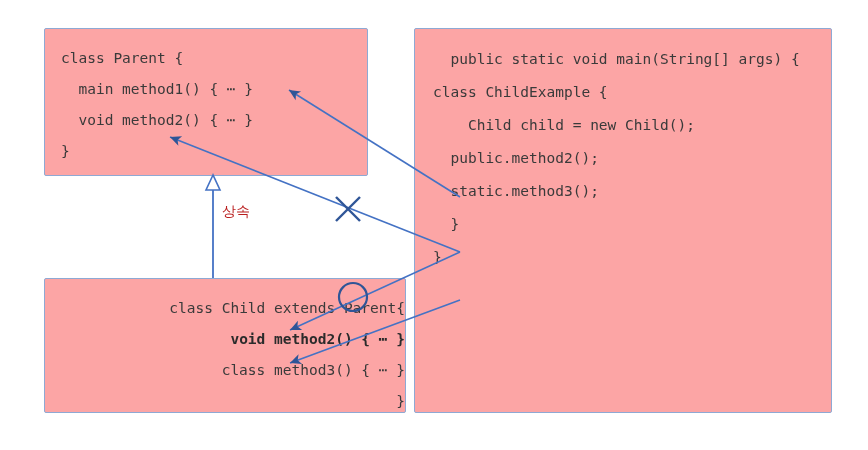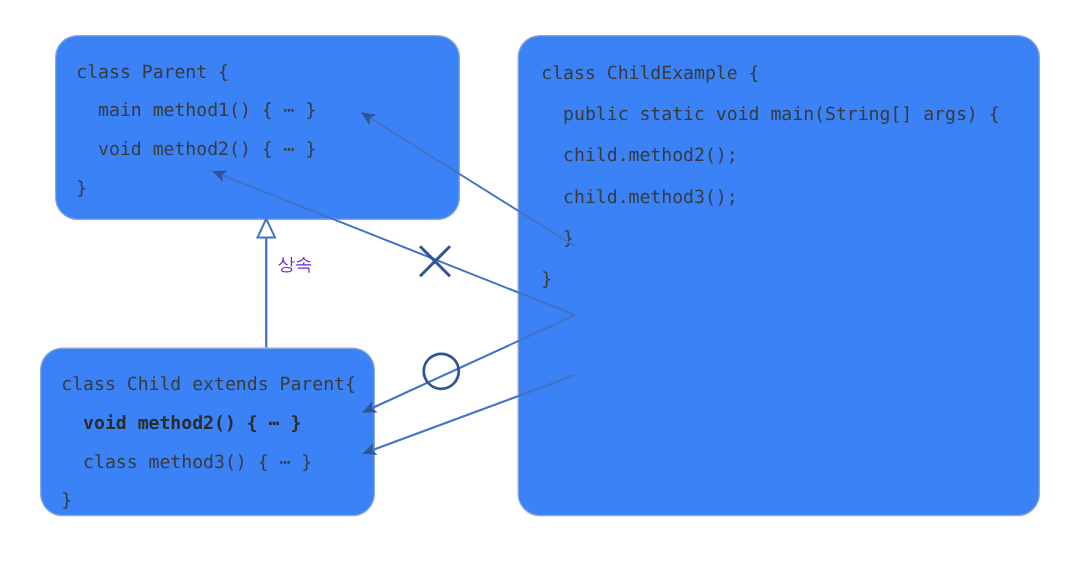--- a/index.html
+++ b/index.html
@@ -10,27 +10,27 @@
   #canvas {
     position: relative;
     width: 868px;
     height: 450px;
     background: #ffffff;
     overflow: hidden;
     font-family: "DejaVu Sans Mono", "Liberation Mono", monospace;
   }
   .code-box {
     position: absolute;
-    background: #3b82f6;
+    background: #fca5a5;
     border: 1.4px solid #8ea9d4;
-    border-radius: 18px;
+    border-radius: 2px;
     box-sizing: border-box;
   }
   #parent-box   { left: 44px;  top: 28px;  width: 324px; height: 148px; }
-  #child-box    { left: 32px;  top: 278px; width: 268px; height: 135px; }
+  #child-box    { left: 44px;  top: 278px; width: 362px; height: 135px; text-align: right; }
   #example-box  { left: 414px; top: 28px;  width: 418px; height: 385px; }
 
   .code-lines {
     position: absolute;
     left: 0; top: 0;
     width: 100%;
     padding: 14px 0 0 0;
     box-sizing: border-box;
   }
   .code-line {
@@ -51,21 +51,21 @@
     width: 868px;
     height: 450px;
     pointer-events: none;
   }
   .inherit-label {
     position: absolute;
     left: 222px;
     top: 203px;
     font-family: "DejaVu Sans", "Liberation Sans", sans-serif;
     font-size: 14px;
-    color: #6d28d9;
+    color: #b91c1c;
     white-space: nowrap;
   }
 </style>
 </head>
 <body>
 
 <div id="canvas">
 
   <div class="code-box" id="parent-box">
     <div class="code-lines">
@@ -80,28 +80,29 @@
     <div class="code-lines">
       <div class="code-line">class Child extends Parent{</div>
       <div class="code-line bold">  void method2() { ⋯ }</div>
       <div class="code-line">  class method3() { ⋯ }</div>
       <div class="code-line">}</div>
     </div>
   </div>
 
   <div class="code-box" id="example-box">
     <div class="code-lines">
+      <div class="code-line">  public static void main(String[] args) {</div>
       <div class="code-line">class ChildExample {</div>
-      <div class="code-line">  public static void main(String[] args) {</div>
+      <div class="code-line blank"></div>
+      <div class="code-line">    Child child = new Child();</div>
       <div class="code-line blank"></div>
       <div class="code-line blank"></div>
+      <div class="code-line">  public.method2();</div>
       <div class="code-line blank"></div>
-      <div class="code-line">  child.method2();</div>
-      <div class="code-line blank"></div>
-      <div class="code-line">  child.method3();</div>
+      <div class="code-line">  static.method3();</div>
       <div class="code-line blank"></div>
       <div class="code-line">  }</div>
       <div class="code-line">}</div>
     </div>
   </div>
 
   <svg class="svg-layer" viewBox="0 0 868 450">
     <defs>
       <marker id="arrowFilled" markerWidth="9" markerHeight="9" refX="7.5" refY="4.5" orient="auto" markerUnits="strokeWidth">
         <path d="M7.5,4.5 L0.6,1.3 L2.4,4.5 L0.6,7.7 Z" fill="#2f5597"></path>

